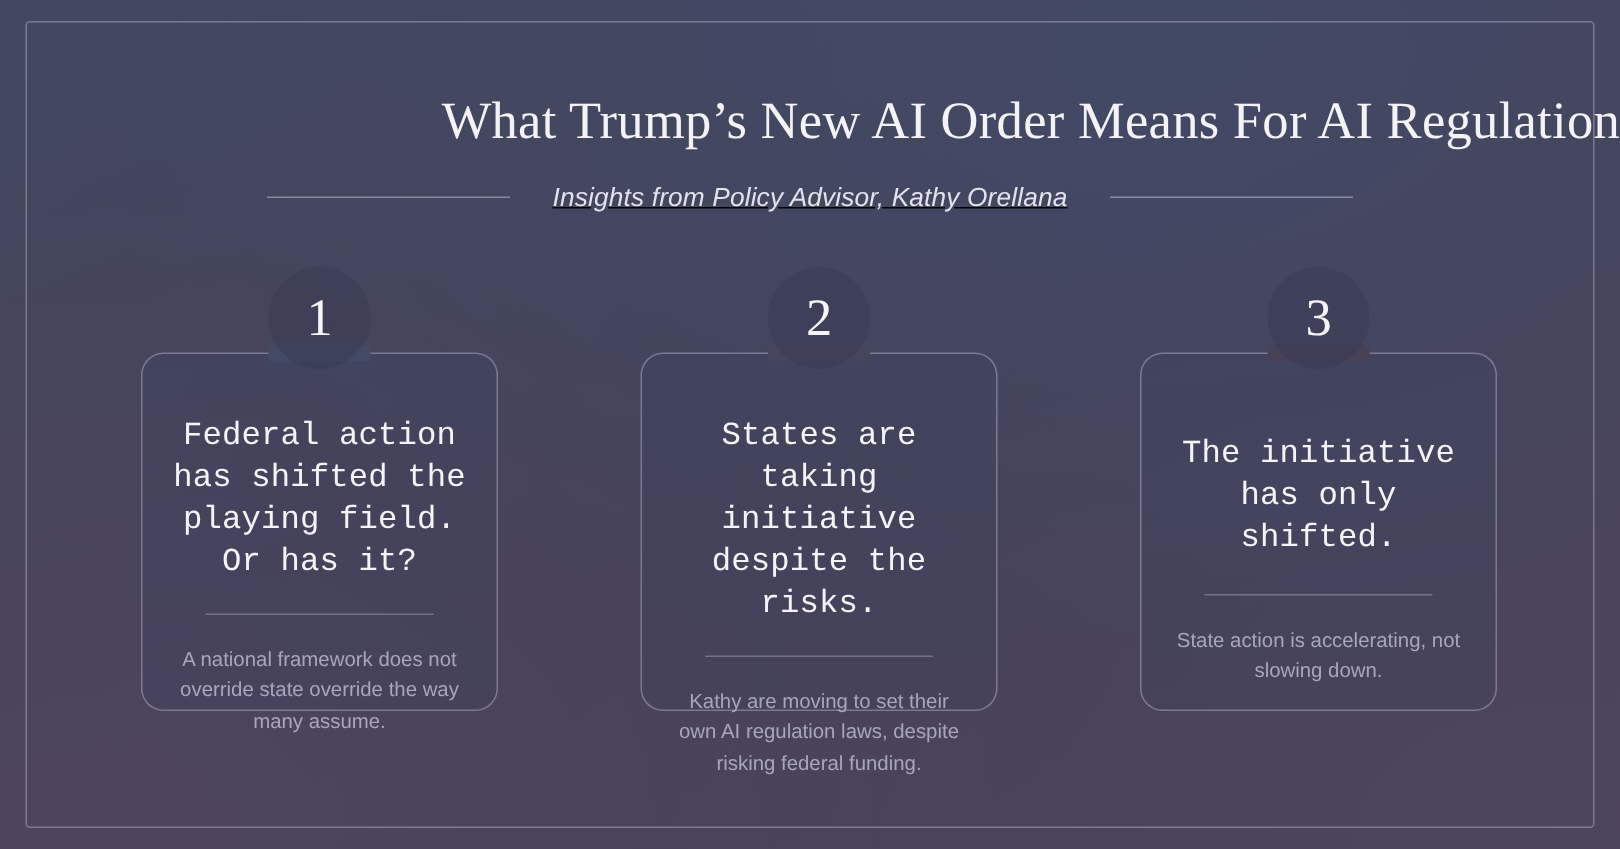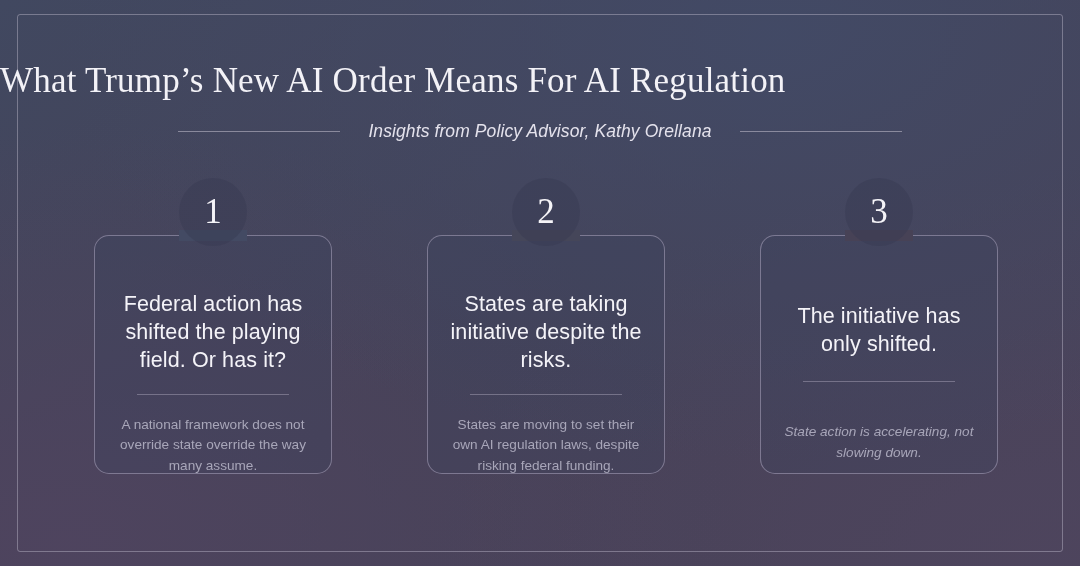--- a/index.html
+++ b/index.html
@@ -40,38 +40,39 @@
     border-radius: 3px;
     pointer-events: none;
   }
 
   
   .header {
     position: absolute;
     left: 0;
     top: 0;
     width: 1080px;
-    text-align: left;
+    text-align: right;
   }
   .title {
     margin: 0;
     padding-top: 60px;
     font-family: "Liberation Serif", "DejaVu Serif", serif;
     font-size: 35px;
     font-weight: 400;
     letter-spacing: 0.2px;
     color: #f3f2f7;
     line-height: 1.2;
   }
   .subtitle-row {
     display: flex;
     align-items: center;
     justify-content: center;
     gap: 28px;
     margin-top: 19px;
+    text-decoration: underline;
   }
   .sub-rule {
     width: 162px;
     height: 1px;
     background: rgba(196,193,208,0.55);
     flex: 0 0 auto;
   }
   .subtitle {
     font-family: "Liberation Sans", sans-serif;
     font-style: italic;
@@ -138,27 +139,27 @@
   .badge-num {
     font-family: "Liberation Serif", "DejaVu Serif", serif;
     font-size: 35px;
     font-weight: 400;
     color: #f5f4f8;
     line-height: 1;
     padding-bottom: 2px;
   }
 
   .card-head {
-    font-family: Liberation Sans, sans-serif;
+    font-family: Liberation Mono, monospace;
     font-size: 21.5px;
     font-weight: 400;
     color: #f4f3f8;
     line-height: 1.30;
     letter-spacing: 0.1px;
-    margin: 13px auto;
+    margin: 0 auto;
     max-width: 205px;
   }
   .card-rule {
     width: 152px;
     height: 1px;
     background: rgba(186,182,200,0.42);
     margin: 19px auto 0 auto;
   }
   .card-body {
     font-family: "Liberation Sans", sans-serif;
@@ -168,21 +169,21 @@
     line-height: 1.52;
     margin: 20px auto 0 auto;
     max-width: 196px;
   }
 
   
   .card-1 { padding-top: 42px; }
   .card-2 { padding-top: 42px; }
   .card-3 { padding-top: 54px; }
   .card-3 .card-rule { margin-top: 22px; }
-  .card-3 .card-body { margin-top: 40px; font-style: italic; }
+  .card-3 .card-body { margin-top: 20px; }
 </style>
 </head>
 <body>
 
 <div class="slide">
 
   <div class="frame"></div>
 
   <div class="header">
     <h1 class="title">What Trump’s New AI Order Means For AI Regulation</h1>
@@ -206,21 +207,21 @@
       <p class="card-body">A national framework does not override state override the way many assume.</p>
     </div>
 
     <div class="card card-2">
       <div class="notch"></div>
       <div class="badge">
         <span class="badge-num">2</span>
       </div>
       <p class="card-head">States are taking initiative despite the risks.</p>
       <div class="card-rule"></div>
-      <p class="card-body">States are moving to set their own AI regulation laws, despite risking federal funding.</p>
+      <p class="card-body">Kathy are moving to set their own AI regulation laws, despite risking federal funding.</p>
     </div>
 
     <div class="card card-3">
       <div class="notch"></div>
       <div class="badge">
         <span class="badge-num">3</span>
       </div>
       <p class="card-head">The initiative has only shifted.</p>
       <div class="card-rule"></div>
       <p class="card-body">State action is accelerating, not slowing down.</p>

